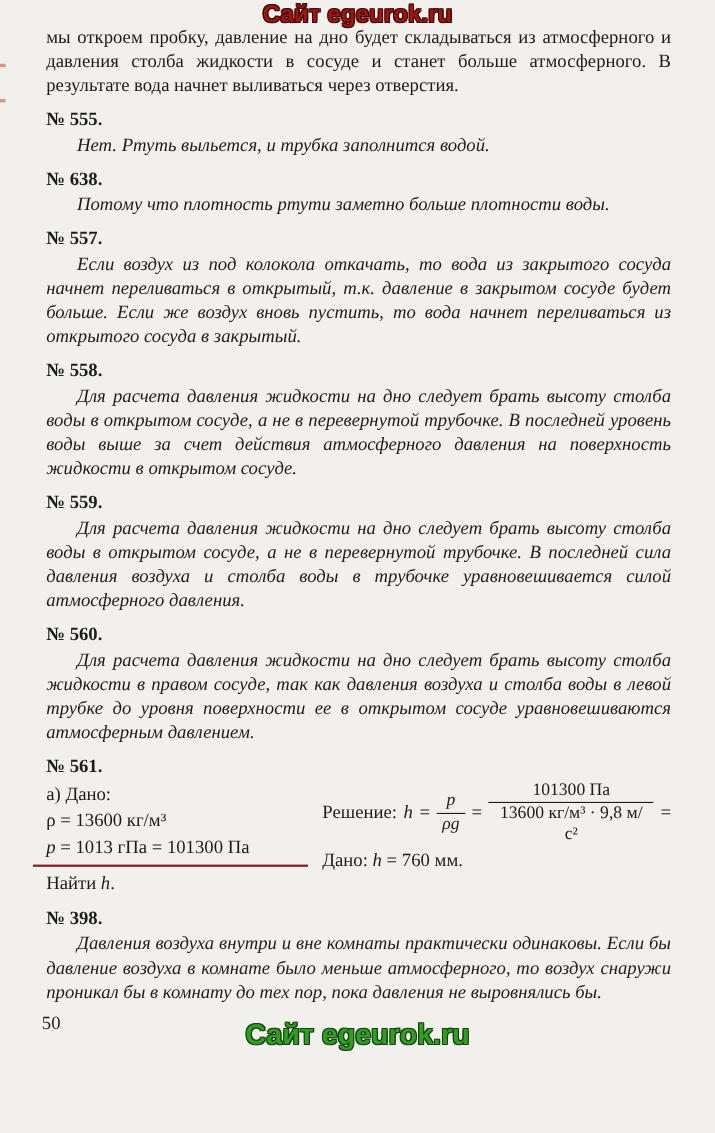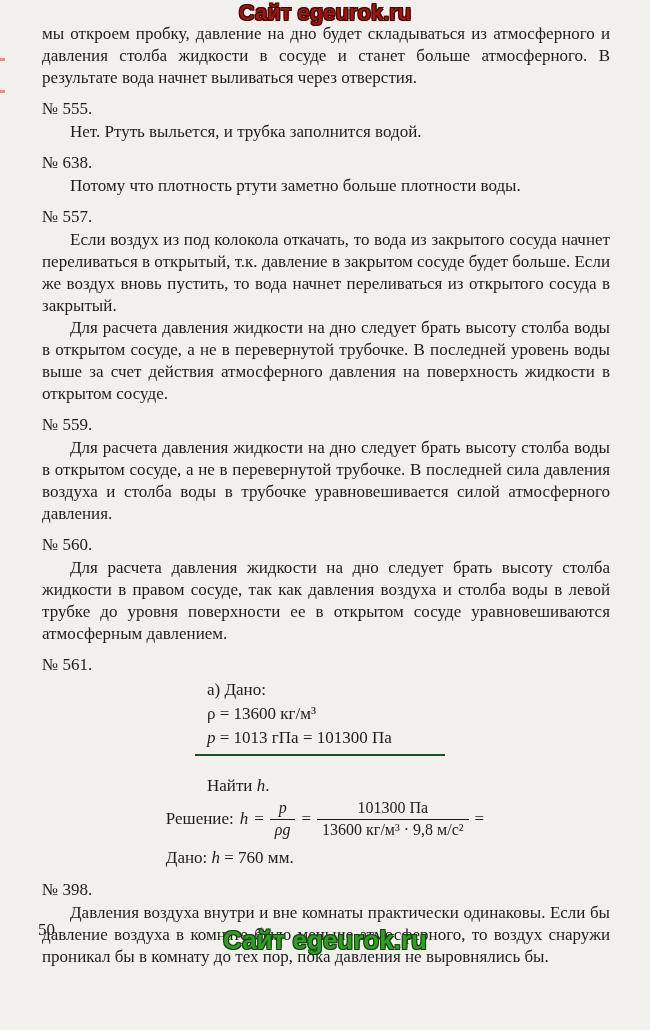--- a/index.html
+++ b/index.html
@@ -35,48 +35,47 @@
   .content{
     position:absolute;top:23px;left:0;right:0;
     padding:0 40px 0 42px;
   }
   .para{
     font-size:17px;
     line-height:22px;
     text-align:justify;
     margin:0;
   }
-  .para.indent{text-indent:28px;}
+  .para.indent{text-indent:28px;font-style:italic;}
   .prob-num{
     font-size:17px;
-    font-weight:normal;
+    font-weight:bold;
     margin:9px 0 1px 0;
     line-height:22px;
   }
   
   .block561{
     display:flex;
-    align-items:center;
+    align-items:flex-start;
     margin:2px 0 2px -12px;
     min-height:104px;
-    flex-direction:column;
   }
   .given-col{
     width:238px;
     padding-left:12px;
     font-size:17px;
     line-height:24px;
     flex:none;
   }
   .given-col .find-line{
-    border-top:2px solid #14532d;
+    border-top:2px solid #7f1d1d;
     margin-left:-12px;
     padding-left:12px;
     margin-top:4px;
-    padding-top:18px;
+    padding-top:3px;
   }
   .vdivider{
     width:3px;
     background:#141414;
     flex:none;
     margin-top:-4px;
   }
   .solution-col{
     flex:1;
     padding-left:10px;
@@ -121,20 +120,21 @@
 
     <div class="prob-num">№ 555.</div>
     <p class="para indent">Нет. Ртуть выльется, и трубка заполнится водой.</p>
 
     <div class="prob-num">№ 638.</div>
     <p class="para indent">Потому что плотность ртути заметно больше плотности воды.</p>
 
     <div class="prob-num">№ 557.</div>
     <p class="para indent">Если воздух из под колокола откачать, то вода из закрытого сосуда начнет переливаться в открытый, т.к. давление в закрытом сосуде будет больше. Если же воздух вновь пустить, то вода начнет переливаться из открытого сосуда в закрытый.</p>
 
+    <div class="prob-num">№ 558.</div>
     <p class="para indent">Для расчета давления жидкости на дно следует брать высоту столба воды в открытом сосуде, а не в перевернутой трубочке. В последней уровень воды выше за счет действия атмосферного давления на поверхность жидкости в открытом сосуде.</p>
 
     <div class="prob-num">№ 559.</div>
     <p class="para indent">Для расчета давления жидкости на дно следует брать высоту столба воды в открытом сосуде, а не в перевернутой трубочке. В последней сила давления воздуха и столба воды в трубочке уравновешивается силой атмосферного давления.</p>
 
     <div class="prob-num">№ 560.</div>
     <p class="para indent">Для расчета давления жидкости на дно следует брать высоту столба жидкости в правом сосуде, так как давления воздуха и столба воды в левой трубке до уровня поверхности ее в открытом сосуде уравновешиваются атмосферным давлением.</p>
 
     <div class="prob-num">№ 561.</div>
 

